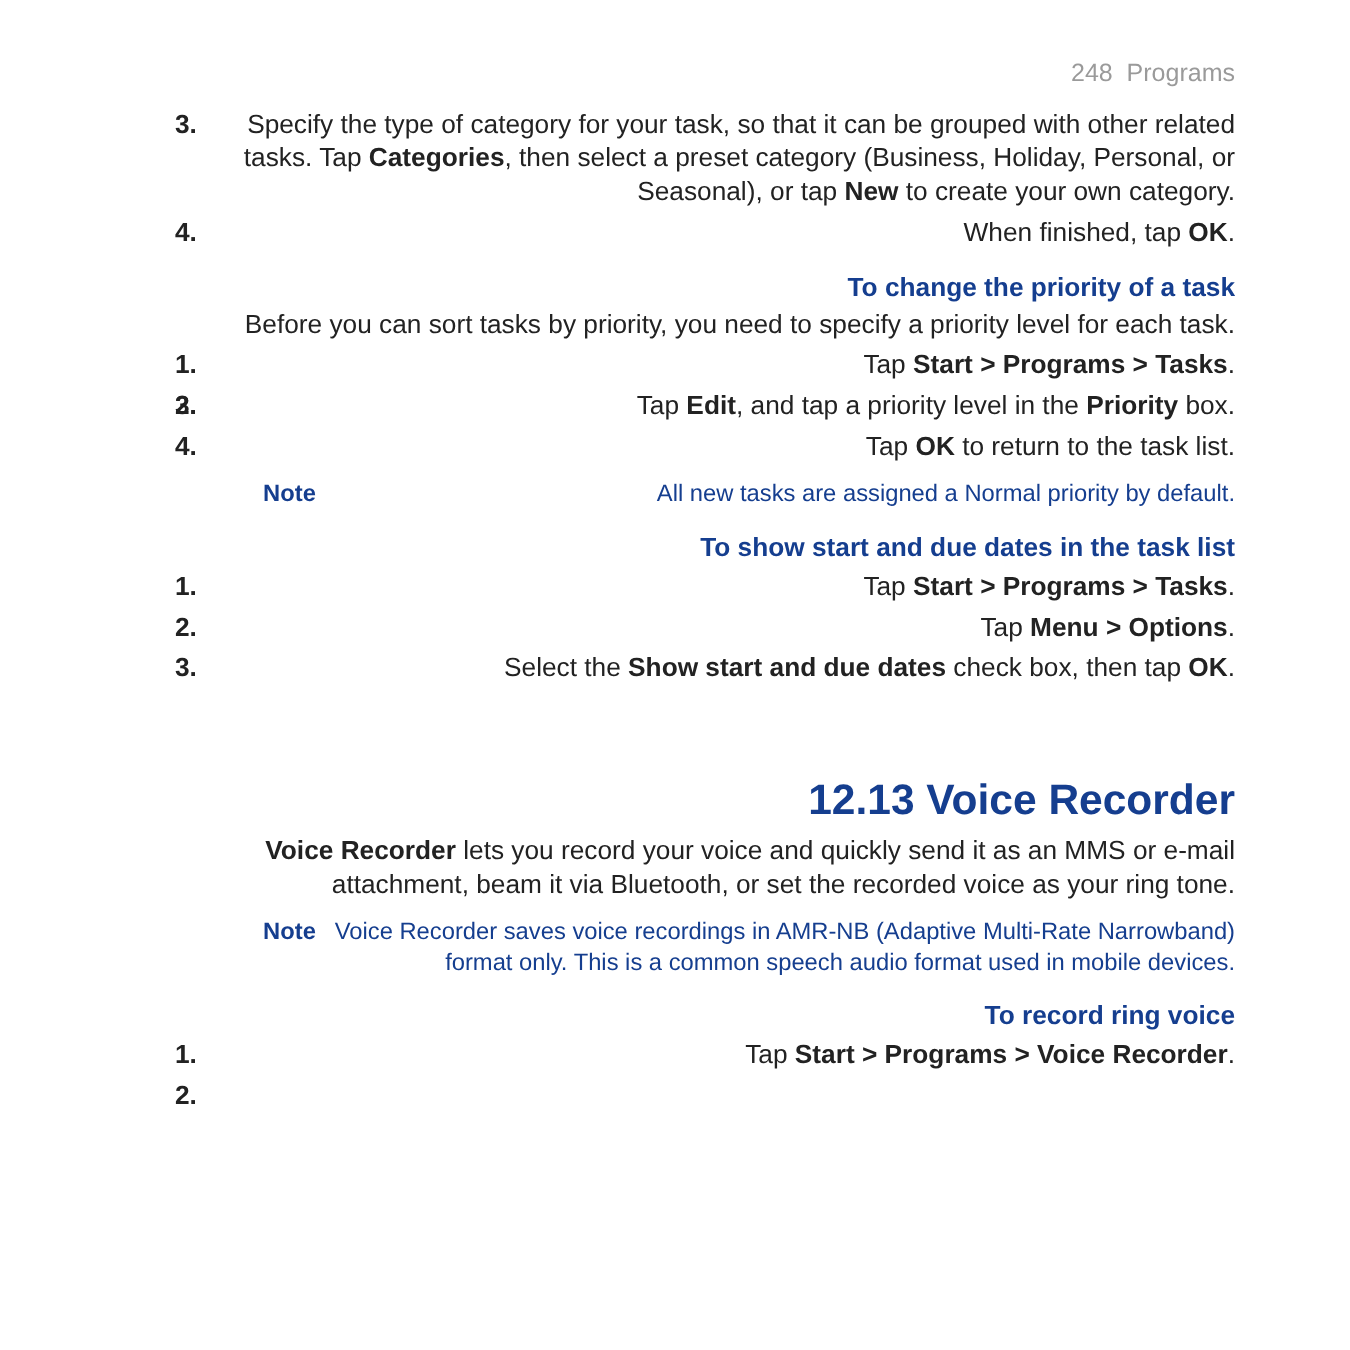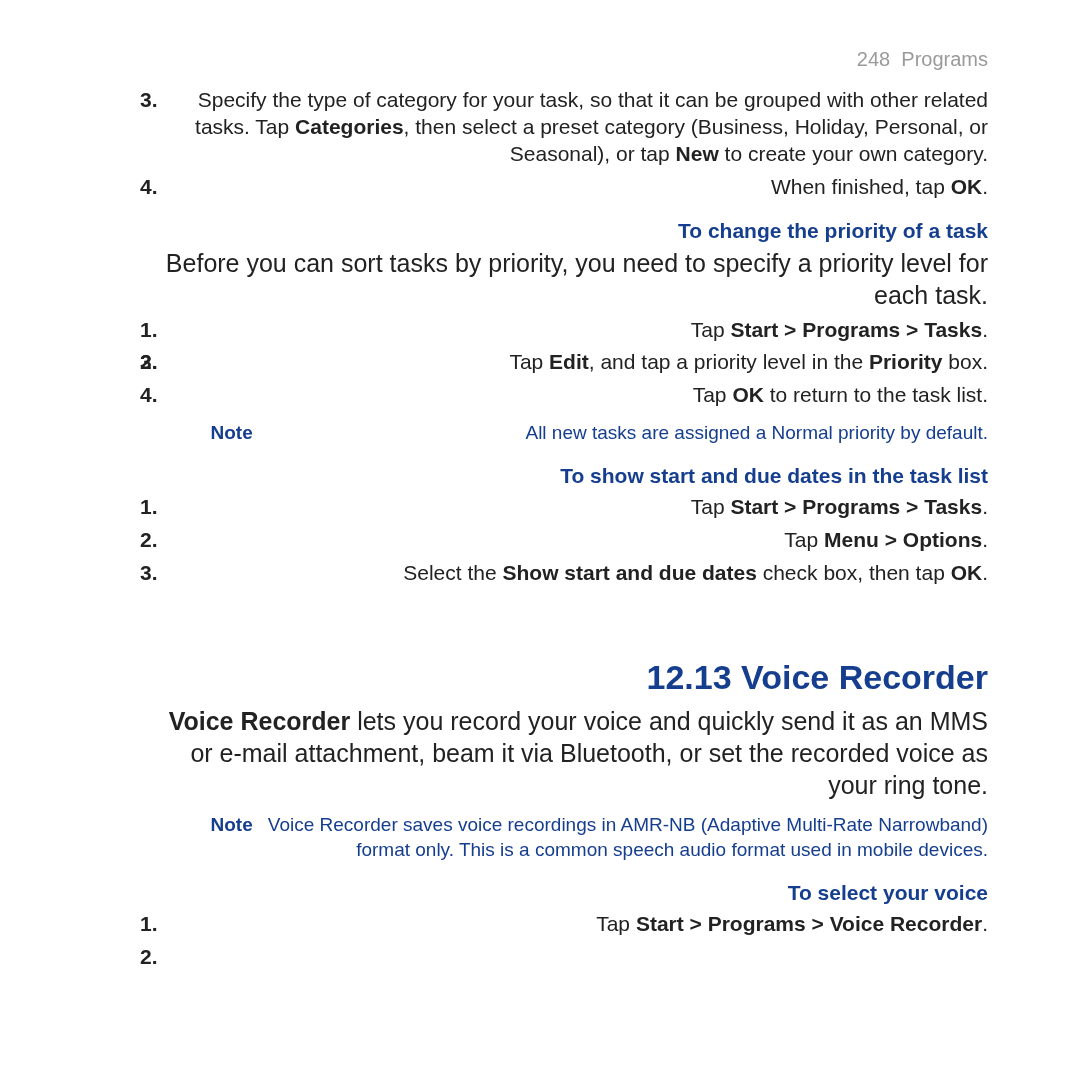--- a/index.html
+++ b/index.html
@@ -36,21 +36,21 @@
     margin: 6px 0;
     padding-left: 28px;
     position: relative;
   }
   ol.num > li .n {
     font-weight: 700;
     position: absolute;
     left: 0;
   }
   .para {
-    font-size: 25px;
+    font-size: 21px;
     line-height: 1.28;
     margin: 4px 0 6px 4px;
   }
   .subhead {
     color: #153e8f;
     font-weight: 700;
     font-size: 21px;
     margin-top: 18px;
     margin-bottom: 2px;
   }
@@ -155,21 +155,21 @@
   <div class="block">
     <div class="para">
       <span class="b">Voice Recorder</span><span> lets you record your voice and quickly send it as an MMS or e-mail attachment, beam it via Bluetooth, or set the recorded voice as your ring tone.</span>
     </div>
 
     <div class="note-row">
       <span class="label">Note</span>
       <span class="body">Voice Recorder saves voice recordings in AMR-NB (Adaptive Multi-Rate Narrowband) format only. This is a common speech audio format used in mobile devices.</span>
     </div>
 
-    <div class="subhead">To select your voice</div>
+    <div class="subhead">To record ring voice</div>
     <ol class="num">
       <li>
         <span class="n">1.</span>
         <span>Tap </span><span class="b">Start &gt; Programs &gt; Voice Recorder</span><span>.</span>
       </li>
       <li>
         <span class="n">2.</span>
       </li>
     </ol>
   </div>

